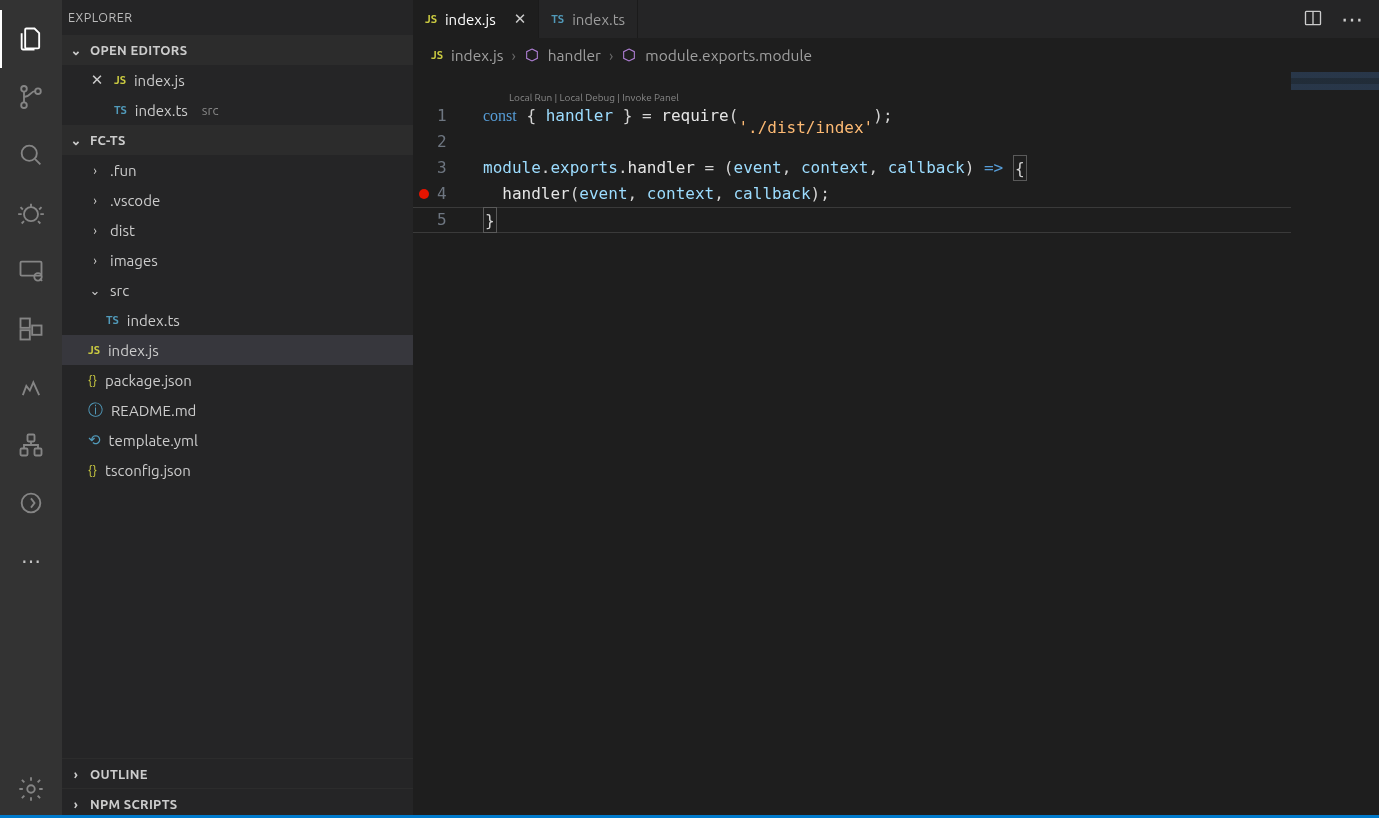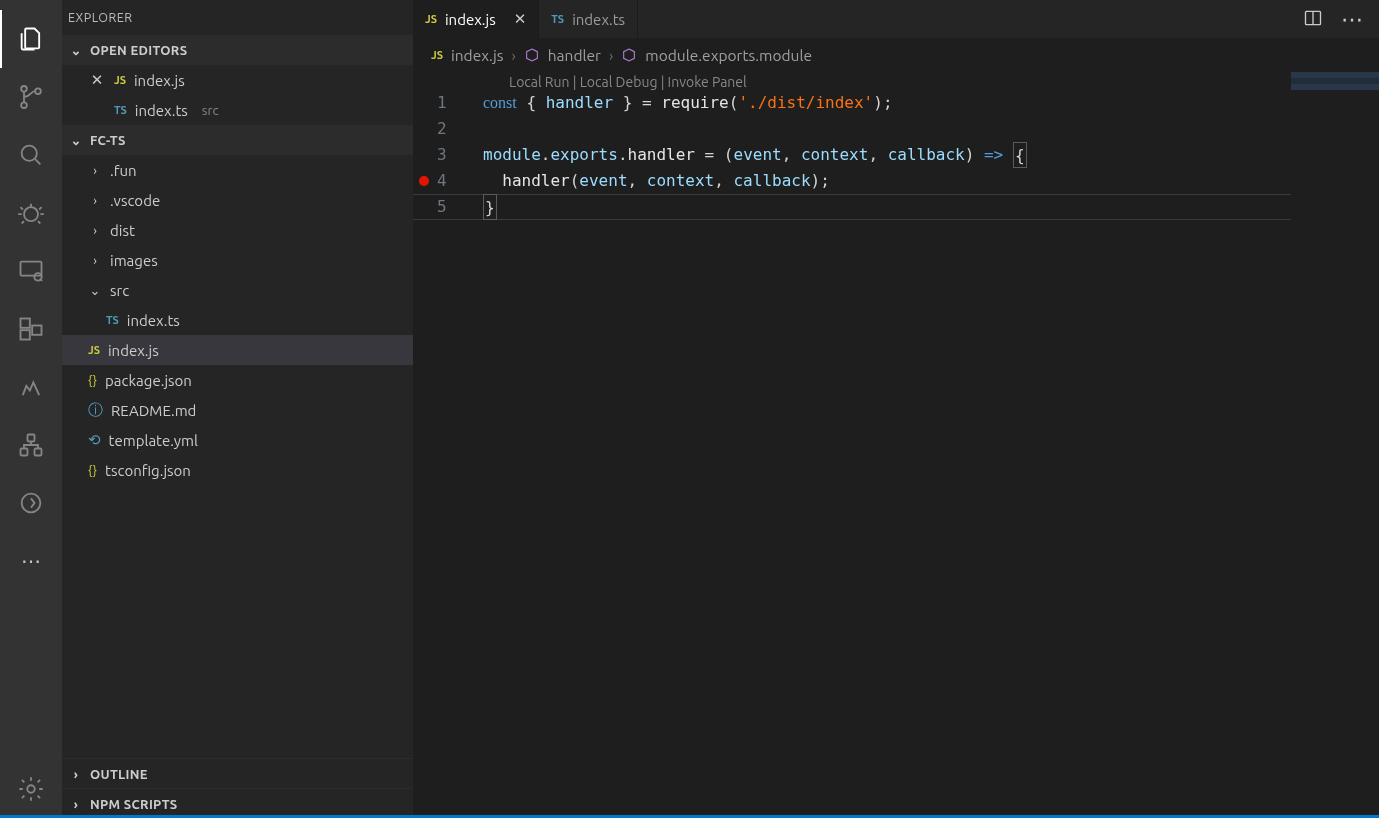--- a/index.html
+++ b/index.html
@@ -91,37 +91,37 @@
 }
 .tab-actions svg { width:20px; height:20px; }
 
 .breadcrumbs {
   height:34px; display:flex; align-items:center; gap:8px;
   padding:0 18px; font-size:15.5px; color:#a0a0a0;
 }
 .breadcrumbs .sep { color:#6a6a6a; }
 .breadcrumbs svg { width:16px; height:16px; }
 .code-links {
-  padding:0 0 0 96px; font-size:14px; color:#888888; margin-top:2px;
+  padding:0 0 0 96px; font-size:10px; color:#888888; margin-top:20px;
 }
 
 .code-body { position:relative; flex:1; display:flex; font-family: Menlo, Consolas, "DejaVu Sans Mono", monospace; font-size:16px; }
 .gutter-bp { width:24px; }
 .gutter-ln { width:46px; text-align:right; color:#6e7681; padding-right:14px; }
 .line { height:26px; line-height:26px; display:flex; white-space:pre; }
 .bp-dot { width:10px; height:10px; border-radius:50%; background:#e51400; display:inline-block; margin-top:8px; margin-left:6px;}
 .code-col { flex:1; position:relative; }
 .current-line-hl {
   position:absolute; left:0; right:88px; height:26px; top:104px;
   border-top:1px solid #3a3a3a; border-bottom:1px solid #3a3a3a;
 }
 .tok-kw2  { color:#569cd6;font-family:Liberation Serif, serif; }
 .tok-fn   { color:#e5e5e5; }
 .tok-var  { color:#9cdcfe; }
-.tok-str  { color:#f97316; }
+.tok-str  { color:#fdba74;margin-top:12px; }
 .tok-punc { color:#d4d4d4; }
 .tok-op   { color:#d4d4d4; }
 .tok-arrow{ color:#569cd6; }
 
 .bracket-box { border:1px solid #5a5a5a; padding:0 1px; }
 
 .minimap {
   position:absolute; top:72px; right:0; width:88px; height:40px;
   background:linear-gradient(#2b3d54 0 6px,#22303f 6px 12px,#2b3d54 12px 18px,#1e1e1e 18px 100%);
   opacity:.8;

